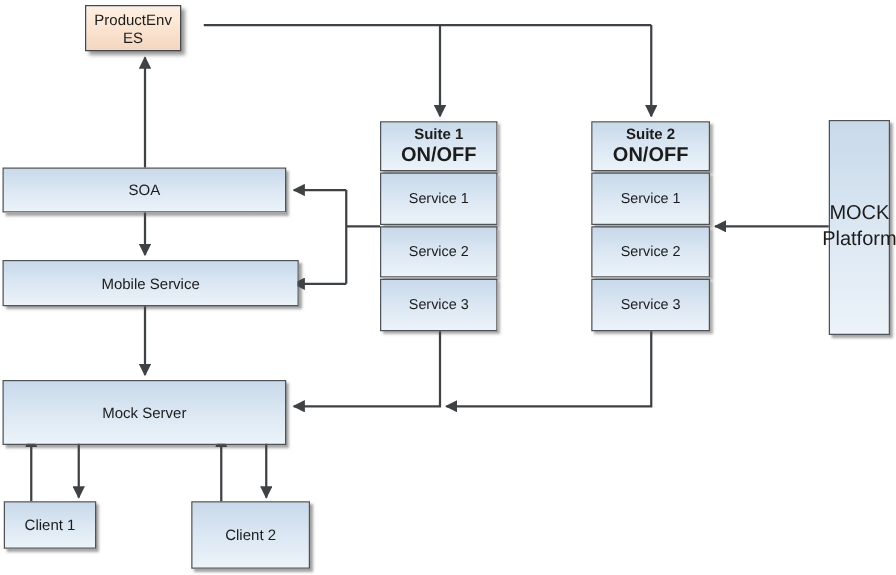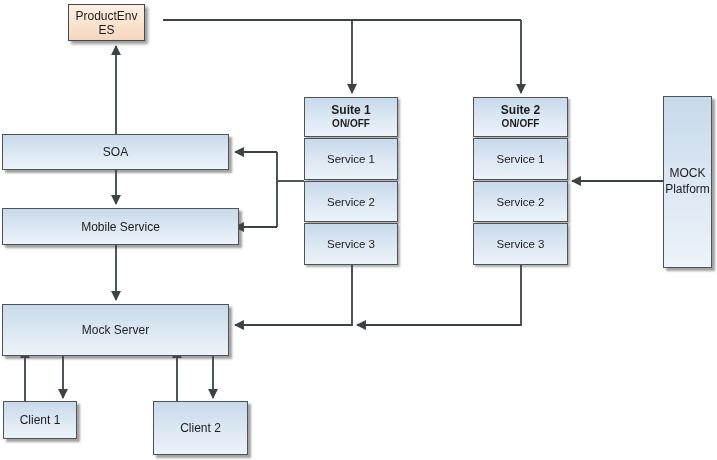--- a/index.html
+++ b/index.html
@@ -22,23 +22,23 @@
   .suite{position:absolute;display:flex;flex-direction:column;gap:1px;box-sizing:border-box;}
   .seg{
     border:1px solid #4f5357;
     background:linear-gradient(180deg,#c8d9ea 0%,#dbe7f3 50%,#ecf3f9 100%);
     box-shadow:2px 2px 2px rgba(70,70,70,.45);
     display:flex;align-items:center;justify-content:center;text-align:center;
     box-sizing:border-box;
   }
   .suite-header{flex:0 0 40px;flex-direction:column;line-height:1.25;}
   .suite-title{font-size:12px;font-weight:700;}
-  .suite-toggle{font-size:10px;font-weight:700;}
+  .suite-toggle{font-size:16px;font-weight:700;}
   .cell{flex:1;font-size:11.5px;}
-  .platform-label{line-height:1.3;font-size:12px;}
+  .platform-label{line-height:1.3;font-size:16px;}
 </style>
 </head>
 <body>
 
 <div class="stage">
 
   <svg class="wires" width="717" height="460" viewBox="0 0 717 460" fill="none" stroke="#3f4245" stroke-width="1.8">
     <defs>
       <marker id="arw" viewBox="0 0 10 10" refX="9" refY="5" markerWidth="5.5" markerHeight="5.5" orient="auto">
         <path d="M0,0 L10,5 L0,10 Z" fill="#3f4245" stroke="none"></path>

